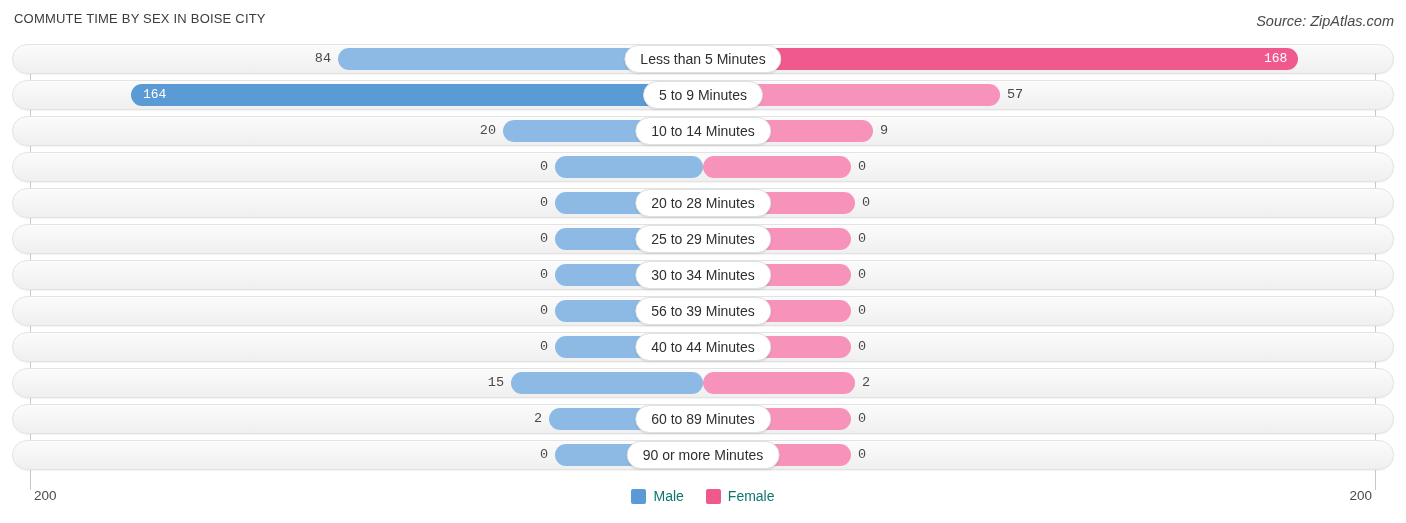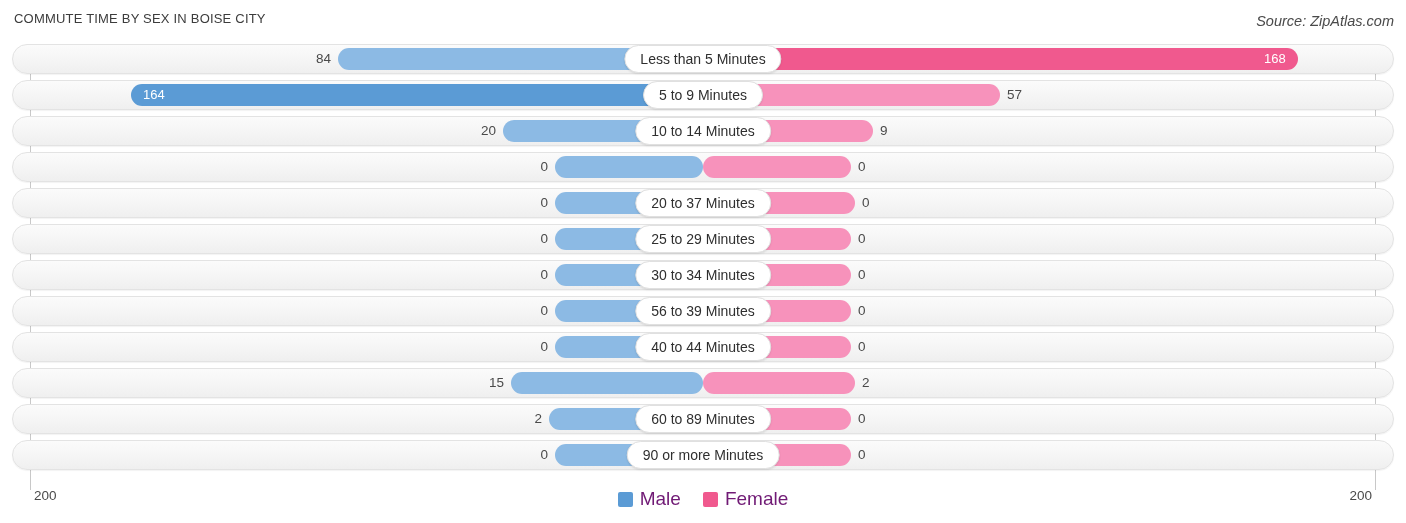--- a/index.html
+++ b/index.html
@@ -88,20 +88,21 @@
     box-shadow: 0 1px 1px rgba(0,0,0,0.05);
   }
 
   
   .bars {
     position: absolute;
     left: 0;
     top: 0;
     width: 1406px;
     height: 30px;
+    font-family: Liberation Mono, monospace;
   }
 
   .bar {
     position: absolute;
     top: 4px;
     height: 22px;
   }
   .bar-male {
     right: 703px;
     border-radius: 11px 0 0 11px;
@@ -191,22 +192,22 @@
     align-items: center;
     gap: 7px;
   }
   .legend-swatch {
     width: 15px;
     height: 15px;
     border-radius: 2px;
     display: inline-block;
   }
   .legend-label {
-    font-size: 19px;
-    color: #701a75;
+    font-size: 14px;
+    color: #0f766e;
   }
 </style>
 </head>
 <body>
 
 <div id="header">
   <div id="chart-title">COMMUTE TIME BY SEX IN BOISE CITY</div>
   <div id="source-label">Source: ZipAtlas.com</div>
 </div>
 
@@ -254,21 +255,21 @@
         </div>
       </div>
       <div class="row">
         <div class="track"></div>
         <div class="bars">
           <div class="bar bar-male" style="width: 148px;"></div>
           <div class="bar bar-female" style="width: 152px;"></div>
           <div class="val val-male-out" style="right: 858px;">0</div>
           <div class="val val-female-out" style="left: 862px;">0</div>
         </div>
-        <div class="pill">20 to 37 Minutes</div>
+        <div class="pill">20 to 28 Minutes</div>
       </div>
       <div class="row">
         <div class="track"></div>
         <div class="bars">
           <div class="bar bar-male" style="width: 148px;"></div>
           <div class="bar bar-female" style="width: 148px;"></div>
           <div class="val val-male-out" style="right: 858px;">0</div>
           <div class="val val-female-out" style="left: 858px;">0</div>
         </div>
         <div class="pill">25 to 29 Minutes</div>

